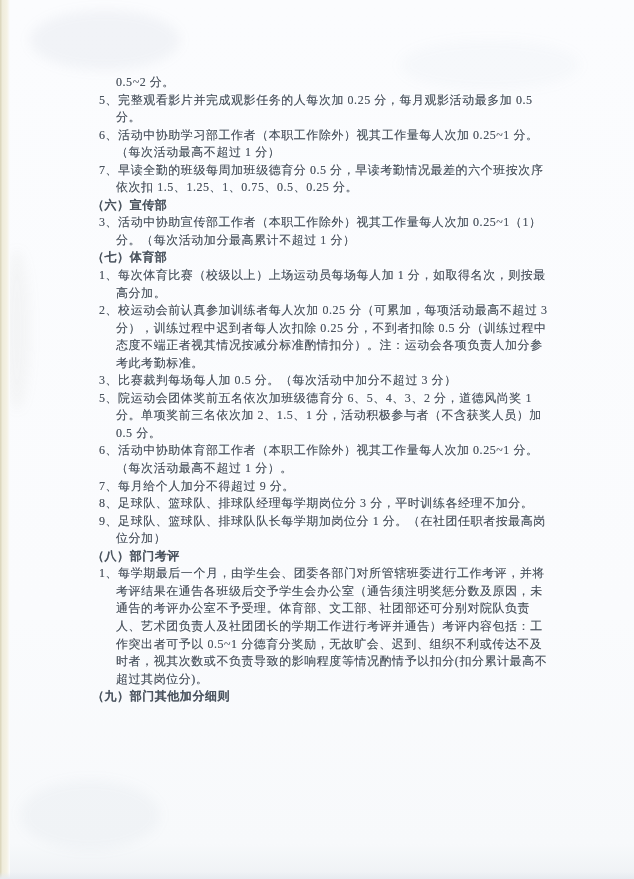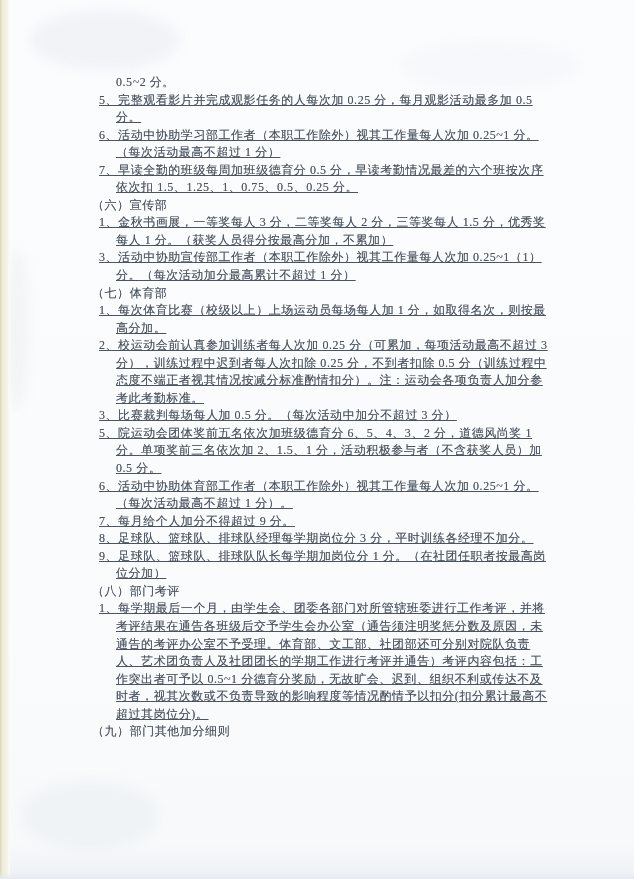--- a/index.html
+++ b/index.html
@@ -24,41 +24,40 @@
   .smudge.a{left:30px;top:10px;width:150px;height:60px;background:rgba(120,130,150,0.07);}
   .smudge.b{left:4px;top:250px;width:26px;height:160px;background:rgba(130,140,120,0.06);}
   .smudge.c{left:20px;top:780px;width:140px;height:70px;background:rgba(120,130,150,0.05);}
   .smudge.d{left:400px;top:40px;width:180px;height:50px;background:rgba(140,150,170,0.04);}
   .doc{
     position:absolute;left:99px;top:74px;width:450px;
     font-size:12px;line-height:17.55px;letter-spacing:0.55px;
     color:#4b545f;
     text-shadow:0 0 0.5px rgba(75,84,95,0.55);
   }
-  .doc .item{padding-left:17px;text-indent:-17px;text-decoration:underline;}
+  .doc .item{padding-left:17px;text-indent:-17px;}
   .doc .continuation{padding-left:17px;}
-  .doc .section{margin-left:-7px;}
+  .doc .section{margin-left:-7px;font-weight:bold;}
 </style>
 </head>
 <body>
 
 <div class="scan-page">
   <div class="smudge a"></div>
   <div class="smudge b"></div>
   <div class="smudge c"></div>
   <div class="smudge d"></div>
   <div class="edge-left"></div>
   <div class="edge-bottom"></div>
   <div class="doc" id="doc-body">
       <div class="continuation">0.5~2 分。</div>
       <div class="item">5、完整观看影片并完成观影任务的人每次加 0.25 分，每月观影活动最多加 0.5 分。</div>
       <div class="item">6、活动中协助学习部工作者（本职工作除外）视其工作量每人次加 0.25~1 分。（每次活动最高不超过 1 分）</div>
       <div class="item">7、早读全勤的班级每周加班级德育分 0.5 分，早读考勤情况最差的六个班按次序依次扣 1.5、1.25、1、0.75、0.5、0.25 分。</div>
       <div class="section">（六）宣传部</div>
-      <div class="item">1、金秋书画展，一等奖每人 3 分，二等奖每人 2 分，三等奖每人 1.5 分，优秀奖每人 1 分。（获奖人员得分按最高分加，不累加）</div>
       <div class="item">3、活动中协助宣传部工作者（本职工作除外）视其工作量每人次加 0.25~1（1）分。（每次活动加分最高累计不超过 1 分）</div>
       <div class="section">（七）体育部</div>
       <div class="item">1、每次体育比赛（校级以上）上场运动员每场每人加 1 分，如取得名次，则按最高分加。</div>
       <div class="item">2、校运动会前认真参加训练者每人次加 0.25 分（可累加，每项活动最高不超过 3 分），训练过程中迟到者每人次扣除 0.25 分，不到者扣除 0.5 分（训练过程中态度不端正者视其情况按减分标准酌情扣分）。注：运动会各项负责人加分参考此考勤标准。</div>
       <div class="item">3、比赛裁判每场每人加 0.5 分。（每次活动中加分不超过 3 分）</div>
       <div class="item">5、院运动会团体奖前五名依次加班级德育分 6、5、4、3、2 分，道德风尚奖 1 分。单项奖前三名依次加 2、1.5、1 分，活动积极参与者（不含获奖人员）加 0.5 分。</div>
       <div class="item">6、活动中协助体育部工作者（本职工作除外）视其工作量每人次加 0.25~1 分。（每次活动最高不超过 1 分）。</div>
       <div class="item">7、每月给个人加分不得超过 9 分。</div>
       <div class="item">8、足球队、篮球队、排球队经理每学期岗位分 3 分，平时训练各经理不加分。</div>
       <div class="item">9、足球队、篮球队、排球队队长每学期加岗位分 1 分。（在社团任职者按最高岗位分加）</div>

